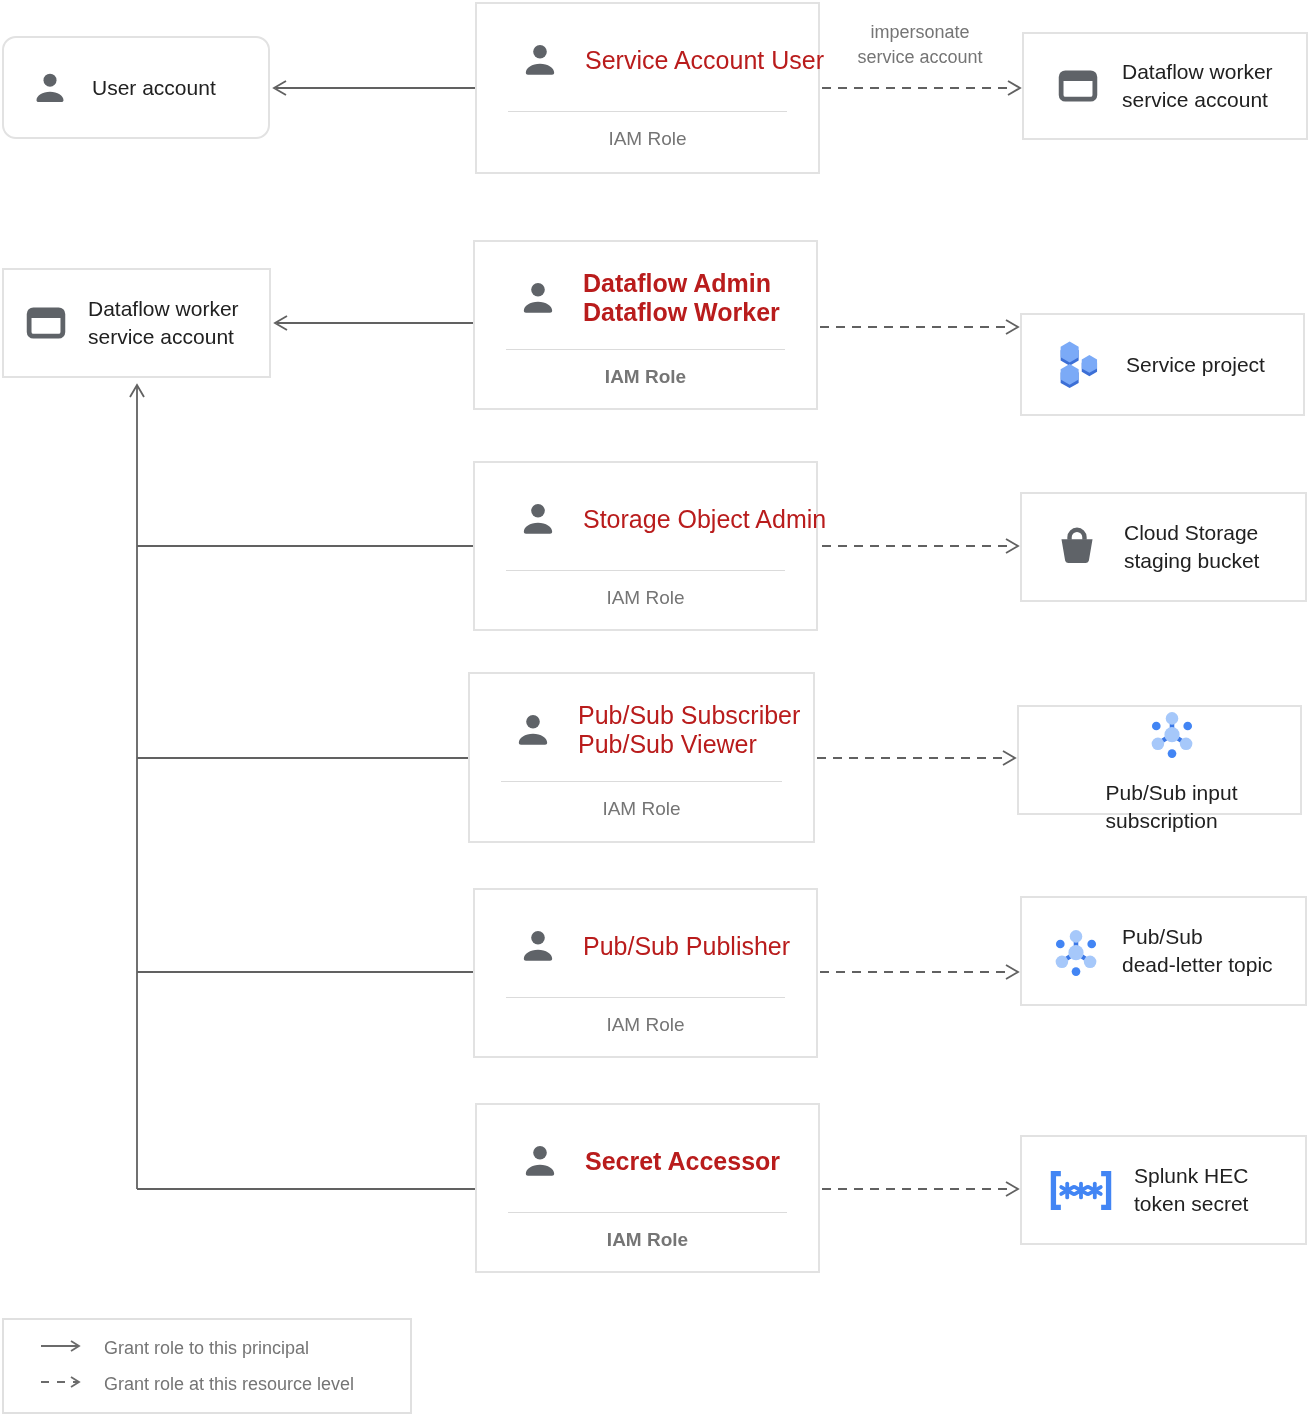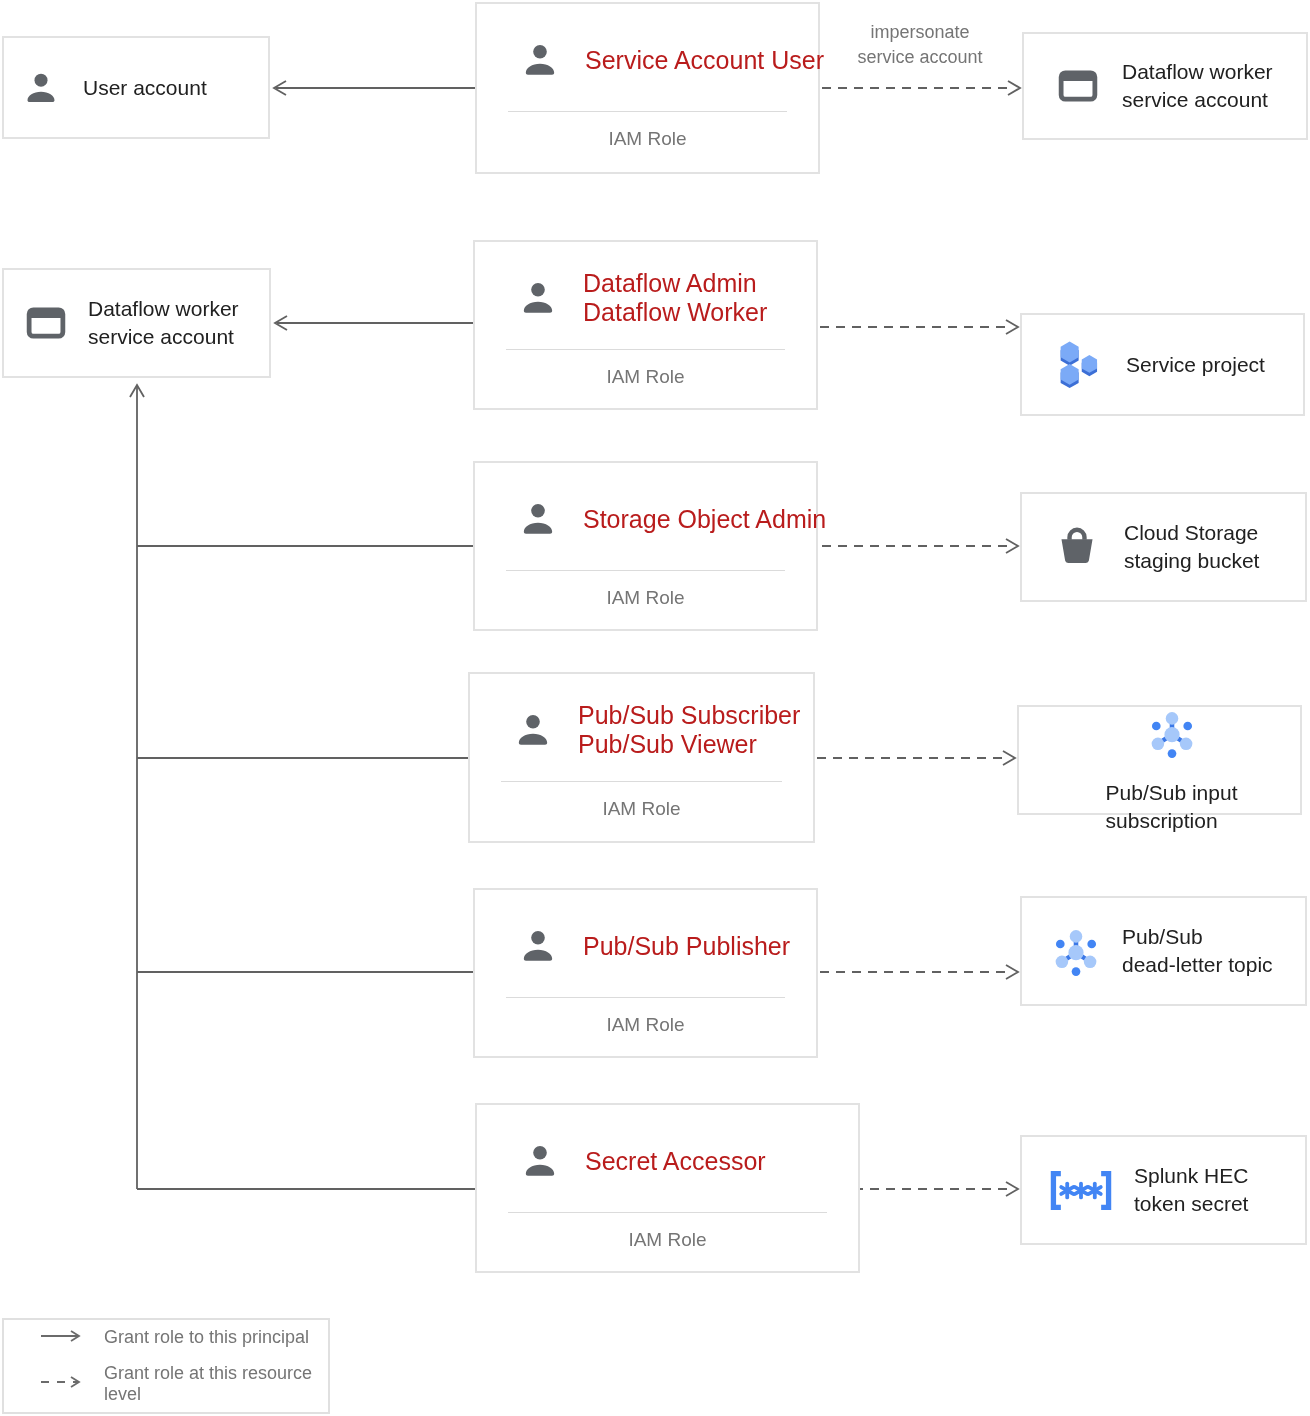--- a/index.html
+++ b/index.html
@@ -12,21 +12,21 @@
   .entity { display:flex; align-items:center; }
   .entity .eicon { flex:0 0 auto; display:flex; align-items:center; justify-content:center; }
   .entity .elabel { font-size:21px; line-height:28px; color:#212121; }
   .role-title-row { position:absolute; left:42px; right:16px; top:8px; height:96px; display:flex; align-items:center; }
   .role-title-row .ricon { flex:0 0 auto; margin-right:24px; display:flex; }
   .role-title { font-size:25px; line-height:29px; color:#b91c1c; white-space:nowrap; }
   .role-divider { position:absolute; left:31px; right:31px; top:107px; height:1px; background:#DBDBDB; }
   .role-subtitle { position:absolute; left:0; right:0; top:124px; text-align:center; font-size:19px; color:#757575; }
   .edge-label { position:absolute; text-align:center; font-size:18px; line-height:25px; color:#757575; }
   .line-block span { display:block; }
-  .legend { position:absolute; left:2px; top:1318px; width:328px; height:96px; border:2px solid #E0E0E0;
+  .legend { position:absolute; left:2px; top:1318px; width:410px; height:96px; border:2px solid #E0E0E0;
     box-sizing:border-box; display:flex; flex-direction:column; justify-content:center; gap:15px; padding-left:36px; }
   .legend-row { display:flex; align-items:center; gap:20px; }
   .legend-row .ltext { font-size:18px; color:#757575; }
 </style>
 </head>
 <body>
 
 <div class="canvas">
 
   <svg class="connectors" viewBox="0 0 1310 1416">
@@ -61,21 +61,21 @@
       <path d="M822 1189 H1010" stroke-dasharray="9 7"></path>
       <path d="M1006 1182 L1018 1189 L1006 1196"></path>
     </g>
   </svg>
 
   <div class="edge-label line-block" style="left:820px; top:20px; width:200px;">
     <span>impersonate</span>
     <span>service account</span>
   </div>
 
-  <div class="box entity" style="left:2px; top:36px; width:268px; height:103px; padding-left:17px; gap:22px;">
+  <div class="box entity" style="left:2px; top:36px; width:268px; height:103px; padding-left:26px; gap:22px;border-radius:14px;">
     <span class="eicon">
       <svg width="40" height="40" viewBox="0 0 24 24">
         <circle cx="12" cy="7.3" r="3.9" fill="#5F6368"></circle>
         <path d="M12 14.2c-4.5 0-8.1 2.3-8.1 5.1 0 .7.5 1.1 1.2 1.1h13.8c.7 0 1.2-.4 1.2-1.1 0-2.8-3.6-5.1-8.1-5.1z" fill="#5F6368"></path>
       </svg>
     </span>
     <span class="elabel">User account</span>
   </div>
 
   <div class="box" style="left:475px; top:2px; width:345px; height:172px;">
@@ -111,21 +111,21 @@
         <rect x="2.8" y="4.8" width="18.4" height="14.4" rx="2.3" fill="none" stroke="#5F6368" stroke-width="2.6"></rect>
         <path d="M2.8 7.1c0-1.3 1-2.3 2.3-2.3h13.8c1.3 0 2.3 1 2.3 2.3v2.2H2.8z" fill="#5F6368"></path>
       </svg>
     </span>
     <span class="elabel line-block">
       <span>Dataflow worker</span>
       <span>service account</span>
     </span>
   </div>
 
-  <div class="box" style="left:473px; top:240px; width:345px; height:170px;">
+  <div class="box" style="left:473px; top:240px; width:345px; height:170px;font-weight:bold;">
     <div class="role-title-row">
       <span class="ricon">
         <svg width="42" height="42" viewBox="0 0 24 24">
           <circle cx="12" cy="7.3" r="3.9" fill="#5F6368"></circle>
           <path d="M12 14.2c-4.5 0-8.1 2.3-8.1 5.1 0 .7.5 1.1 1.2 1.1h13.8c.7 0 1.2-.4 1.2-1.1 0-2.8-3.6-5.1-8.1-5.1z" fill="#5F6368"></path>
         </svg>
       </span>
       <span class="role-title line-block">
         <span>Dataflow Admin</span>
         <span>Dataflow Worker</span>
@@ -246,21 +246,21 @@
         <circle cx="38.5" cy="17.5" r="4" fill="#4285F4"></circle>
         <circle cx="24" cy="43" r="4" fill="#4285F4"></circle>
       </svg>
     </span>
     <span class="elabel line-block">
       <span>Pub/Sub</span>
       <span>dead-letter topic</span>
     </span>
   </div>
 
-  <div class="box" style="left:475px; top:1103px; width:385px; height:170px;">
+  <div class="box" style="left:475px; top:1103px; width:345px; height:170px;font-weight:bold;">
     <div class="role-title-row">
       <span class="ricon">
         <svg width="42" height="42" viewBox="0 0 24 24">
           <circle cx="12" cy="7.3" r="3.9" fill="#5F6368"></circle>
           <path d="M12 14.2c-4.5 0-8.1 2.3-8.1 5.1 0 .7.5 1.1 1.2 1.1h13.8c.7 0 1.2-.4 1.2-1.1 0-2.8-3.6-5.1-8.1-5.1z" fill="#5F6368"></path>
         </svg>
       </span>
       <span class="role-title">Secret Accessor</span>
     </div>
     <div class="role-divider"></div>

